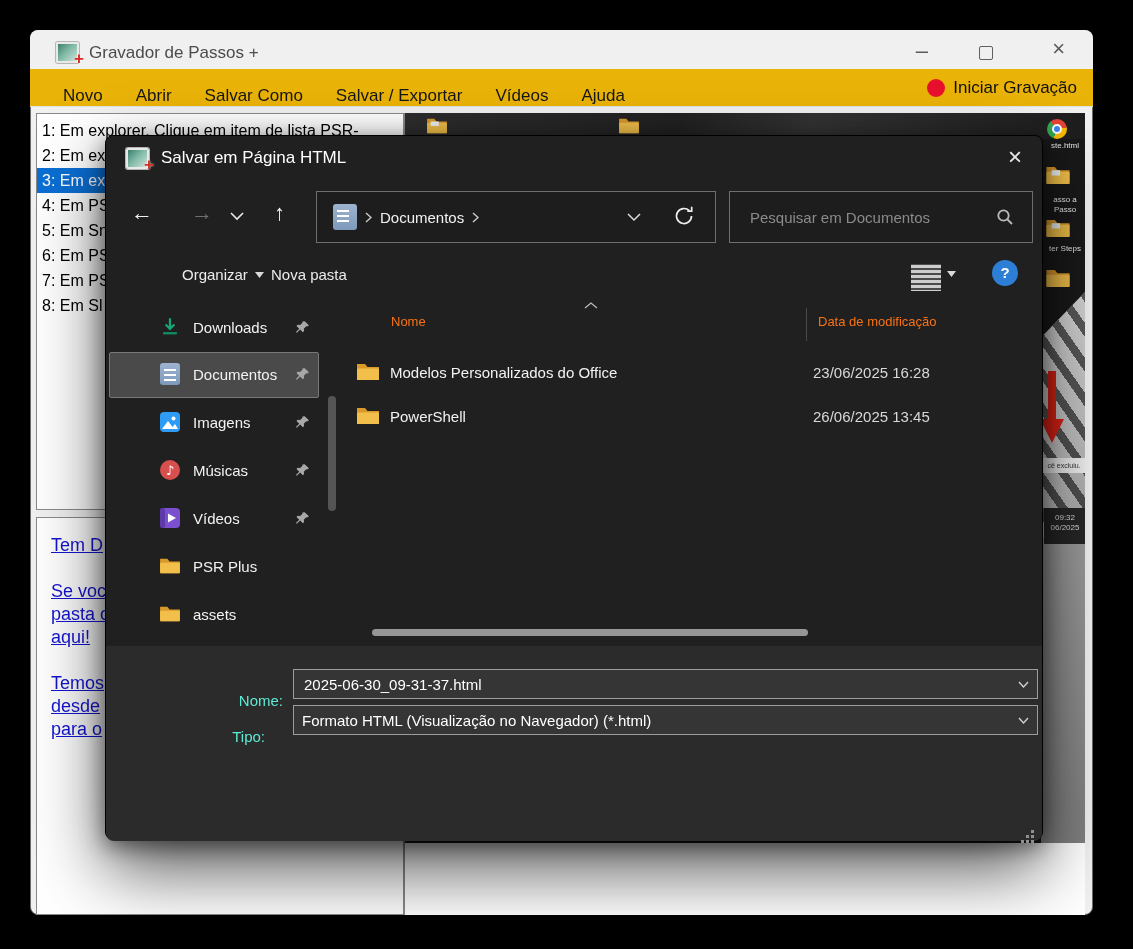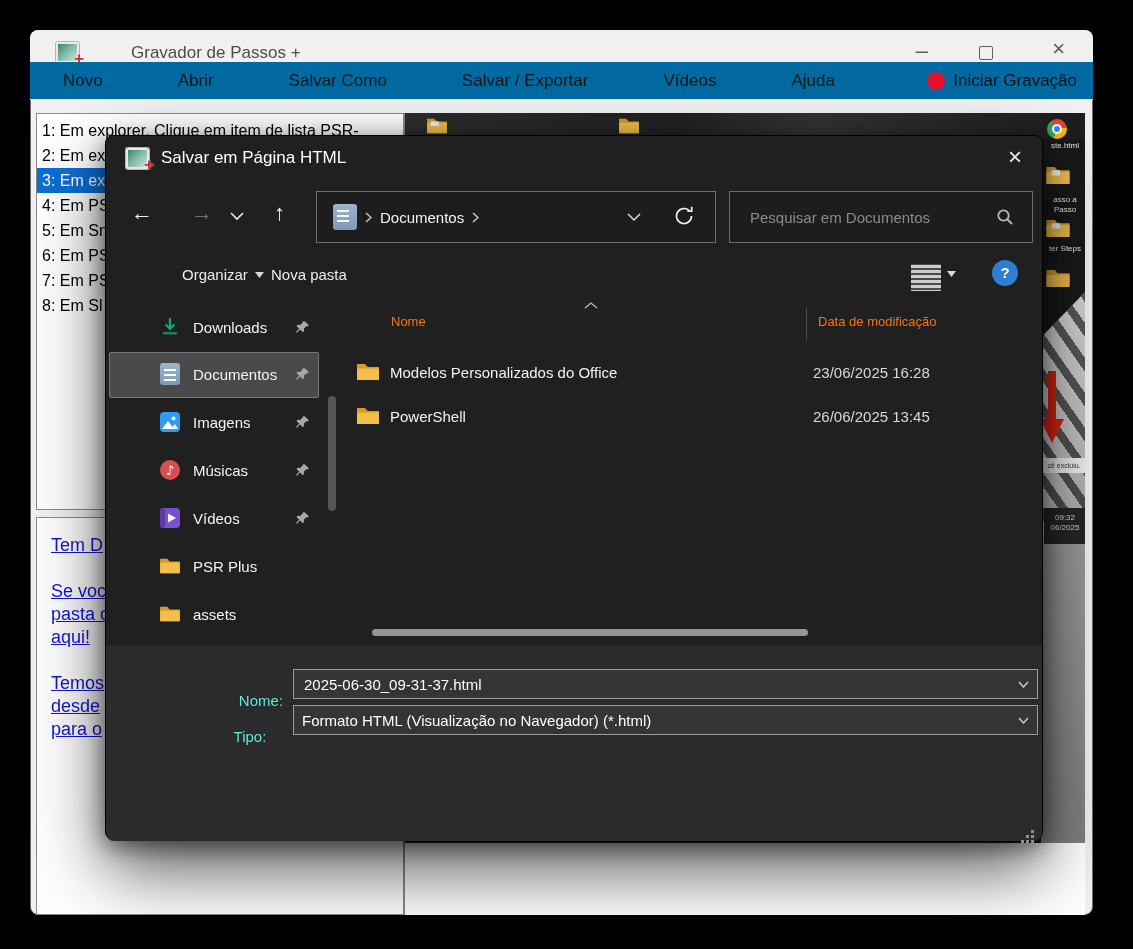--- a/index.html
+++ b/index.html
@@ -1,32 +1,32 @@
 <!DOCTYPE html>
 <html><head>
 <meta charset="utf-8">
 <style>
   html,body{margin:0;padding:0;}
   body{width:1133px;height:949px;background:#000;position:relative;overflow:hidden;
        font-family:"Liberation Sans",sans-serif;color:#111;}
-  .abs{position:absolute;box-sizing:border-box;gap:42px;}
+  .abs{position:absolute;box-sizing:border-box;}
   
   .app-window{left:30px;top:30px;width:1063px;height:885px;background:#f1f1f1;
               border-radius:8px;border:1px solid #6b6b6b;}
   .titlebar{left:30px;top:30px;width:1063px;height:45px;background:#f0f0f0;
             border-radius:8px 8px 0 0;display:flex;align-items:center;}
   .app-title{color:#4c4c4c;font-size:17px;margin-left:10px;}
   .psr-icon{width:19px;height:17px;border-radius:2px;margin-left:26px;position:relative;
             background:linear-gradient(135deg,#3c7f6e 0%,#7fb9a6 45%,#cfe3da 100%);
             border:2px solid #e9e9e9;box-shadow:0 0 0 1px #b5b5b5;}
   .psr-icon::after{content:"+";position:absolute;right:-7px;bottom:-8px;color:#d62b23;
             font-size:17px;font-weight:bold;text-shadow:0 0 2px #fff;}
   .winbtn{color:#5a5a5a;font-size:22px;line-height:20px;}
-  .menubar{left:30px;top:62px;width:1063px;height:38px;background:#0369a1;display:flex;
-           align-items:center;border-bottom:1px solid #e3e3e3;}
+  .menubar{left:30px;top:69px;width:1063px;height:38px;background:#eab308;display:flex;
+           align-items:flex-end;border-bottom:1px solid #e3e3e3;}
   .menu-item{font-size:17px;color:#161616;margin-left:33px;white-space:nowrap;}
   .record{position:absolute;right:16px;top:0;height:38px;display:flex;align-items:center;gap:8px;
           font-size:17px;color:#111;}
   .record-dot{width:18px;height:18px;border-radius:50%;}
   
   .steps-box{left:36px;top:113px;width:368px;height:397px;background:#fff;
              border:1px solid #8a8a8a;padding-top:4px;overflow:hidden;}
   .step-row{height:25px;line-height:25px;font-size:16px;padding-left:5px;color:#000;
             white-space:nowrap;overflow:hidden;}
   .step-row.selected{background:#0b6fd4;color:#fff;}
@@ -393,21 +393,21 @@
 
   <div class="dlg-footer">
     <span class="f-label" style="left:97px;top:23px;">Nome:</span>
     <div class="f-field" style="top:23px;">
       <input value="2025-06-30_09-31-37.html" style="">
       <svg class="f-chev" width="11" height="7" viewBox="0 0 11 7">
           <path d="M1 1l4.5 5L10 1" stroke="#cfcfcf" stroke-width="1.4" fill="none"></path>
         </svg>
     </div>
 
-    <span class="f-label" style="left:104px;top:59px;text-align:center;">Tipo:</span>
+    <span class="f-label" style="left:79px;top:59px;">Tipo:</span>
     <div class="f-field" style="top:59px;">
       <span class="f-text">Formato HTML (Visualização no Navegador) (*.html)</span>
       <svg class="f-chev" width="11" height="7" viewBox="0 0 11 7">
           <path d="M1 1l4.5 5L10 1" stroke="#cfcfcf" stroke-width="1.4" fill="none"></path>
         </svg>
     </div>
 
     <span class="grip"></span>
   </div>
 </div>

